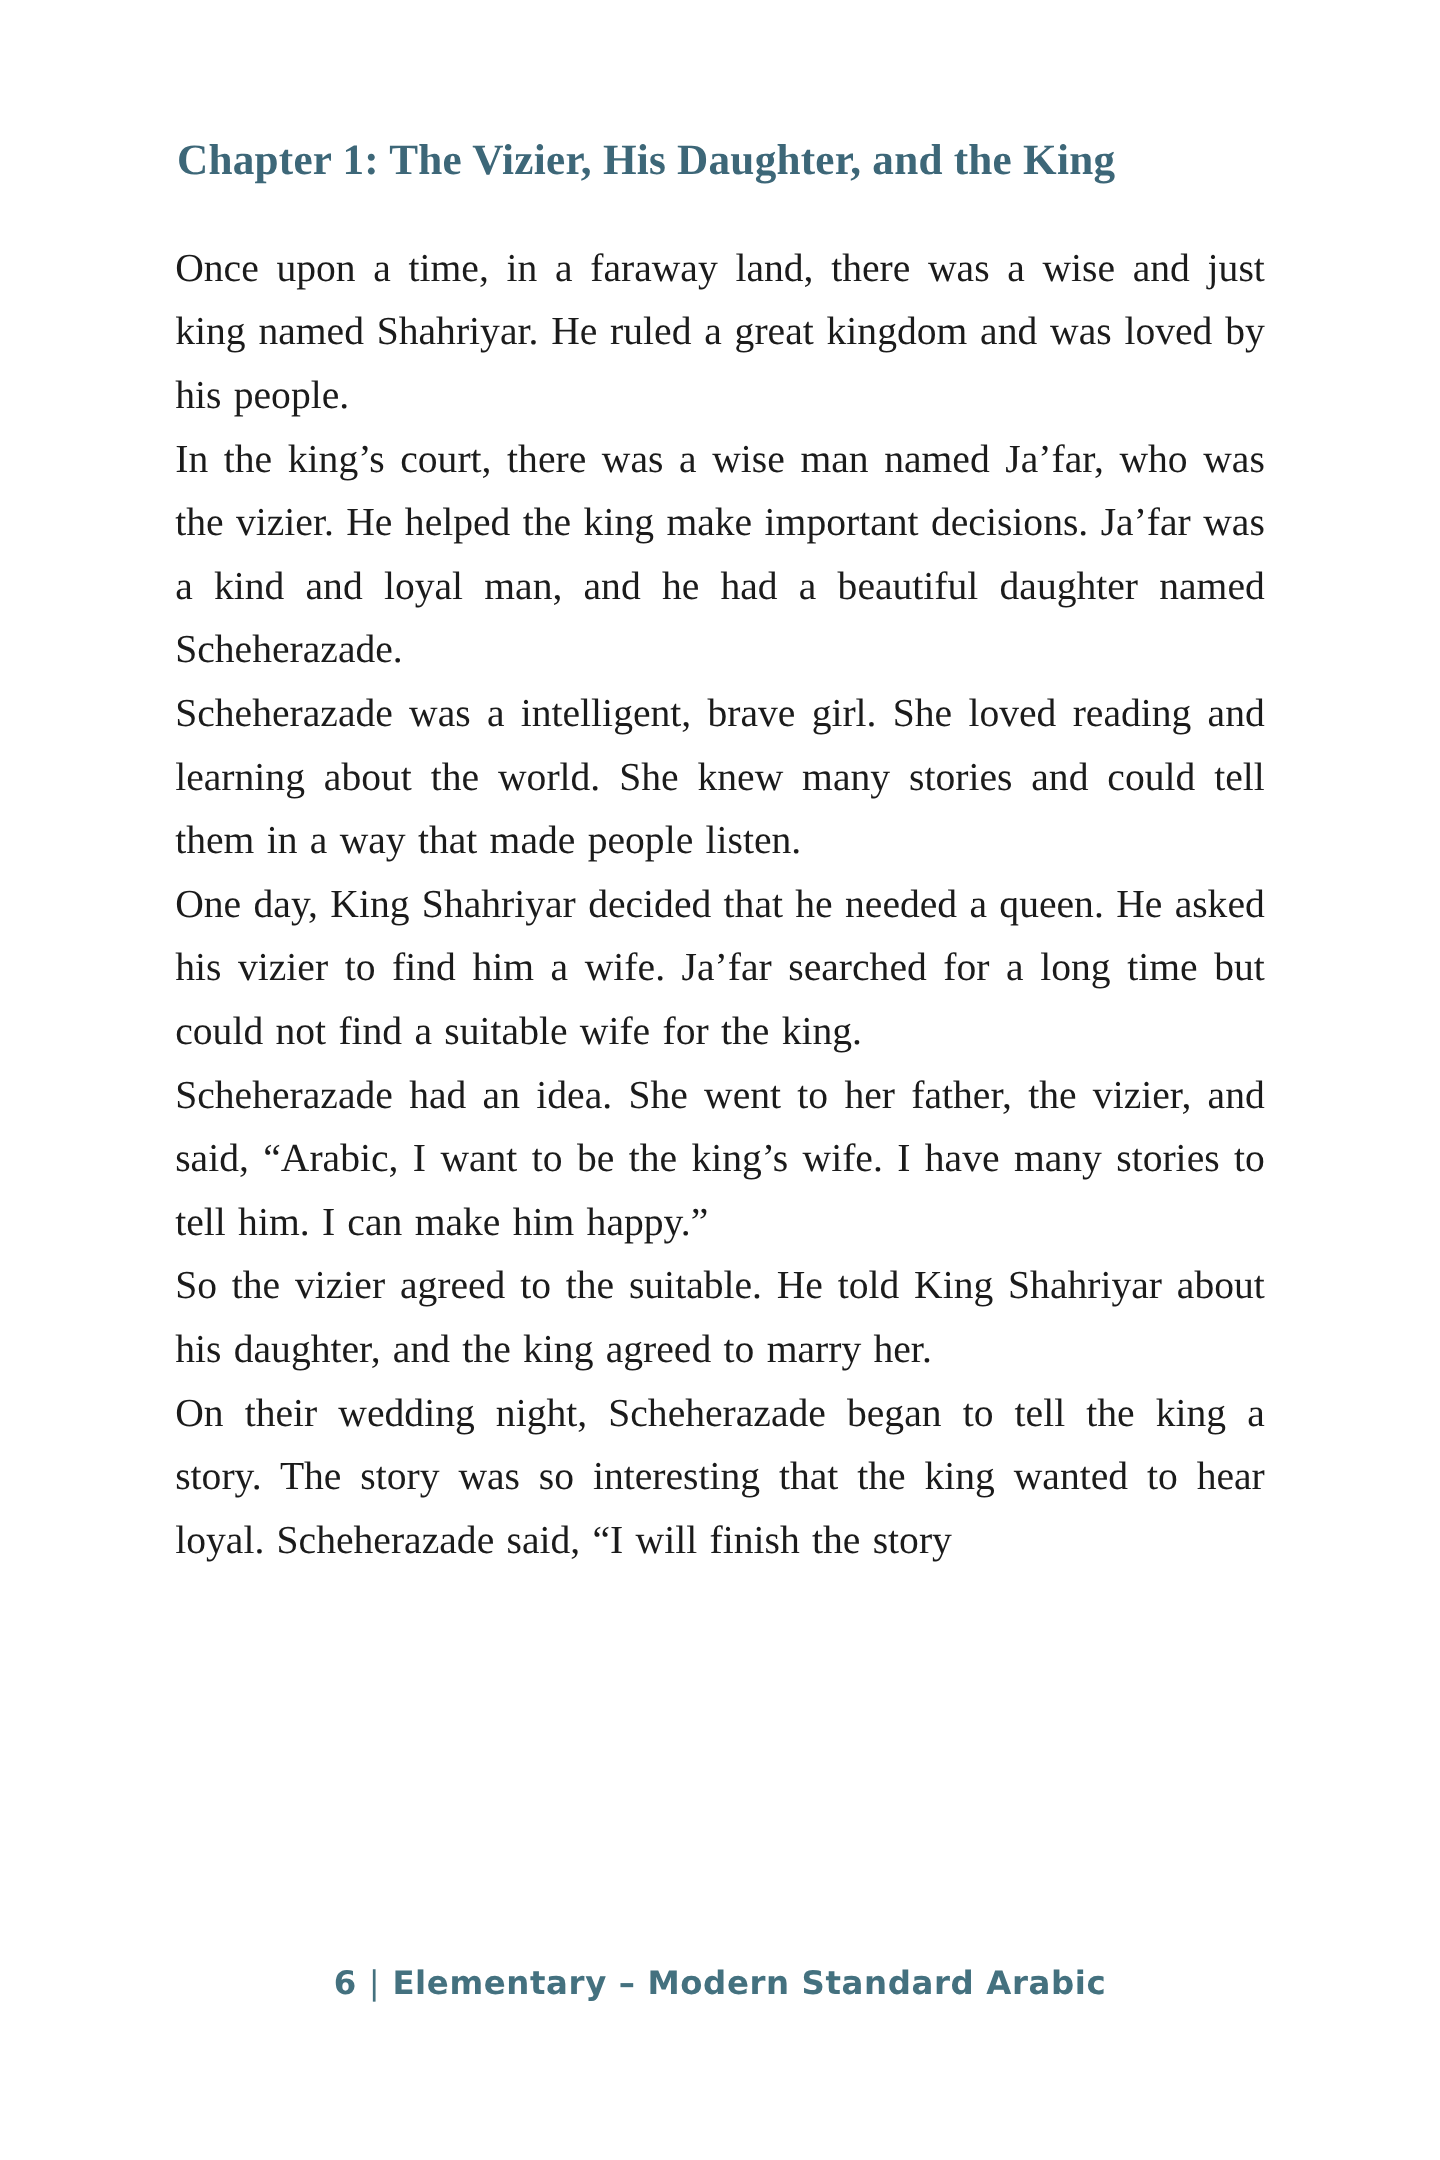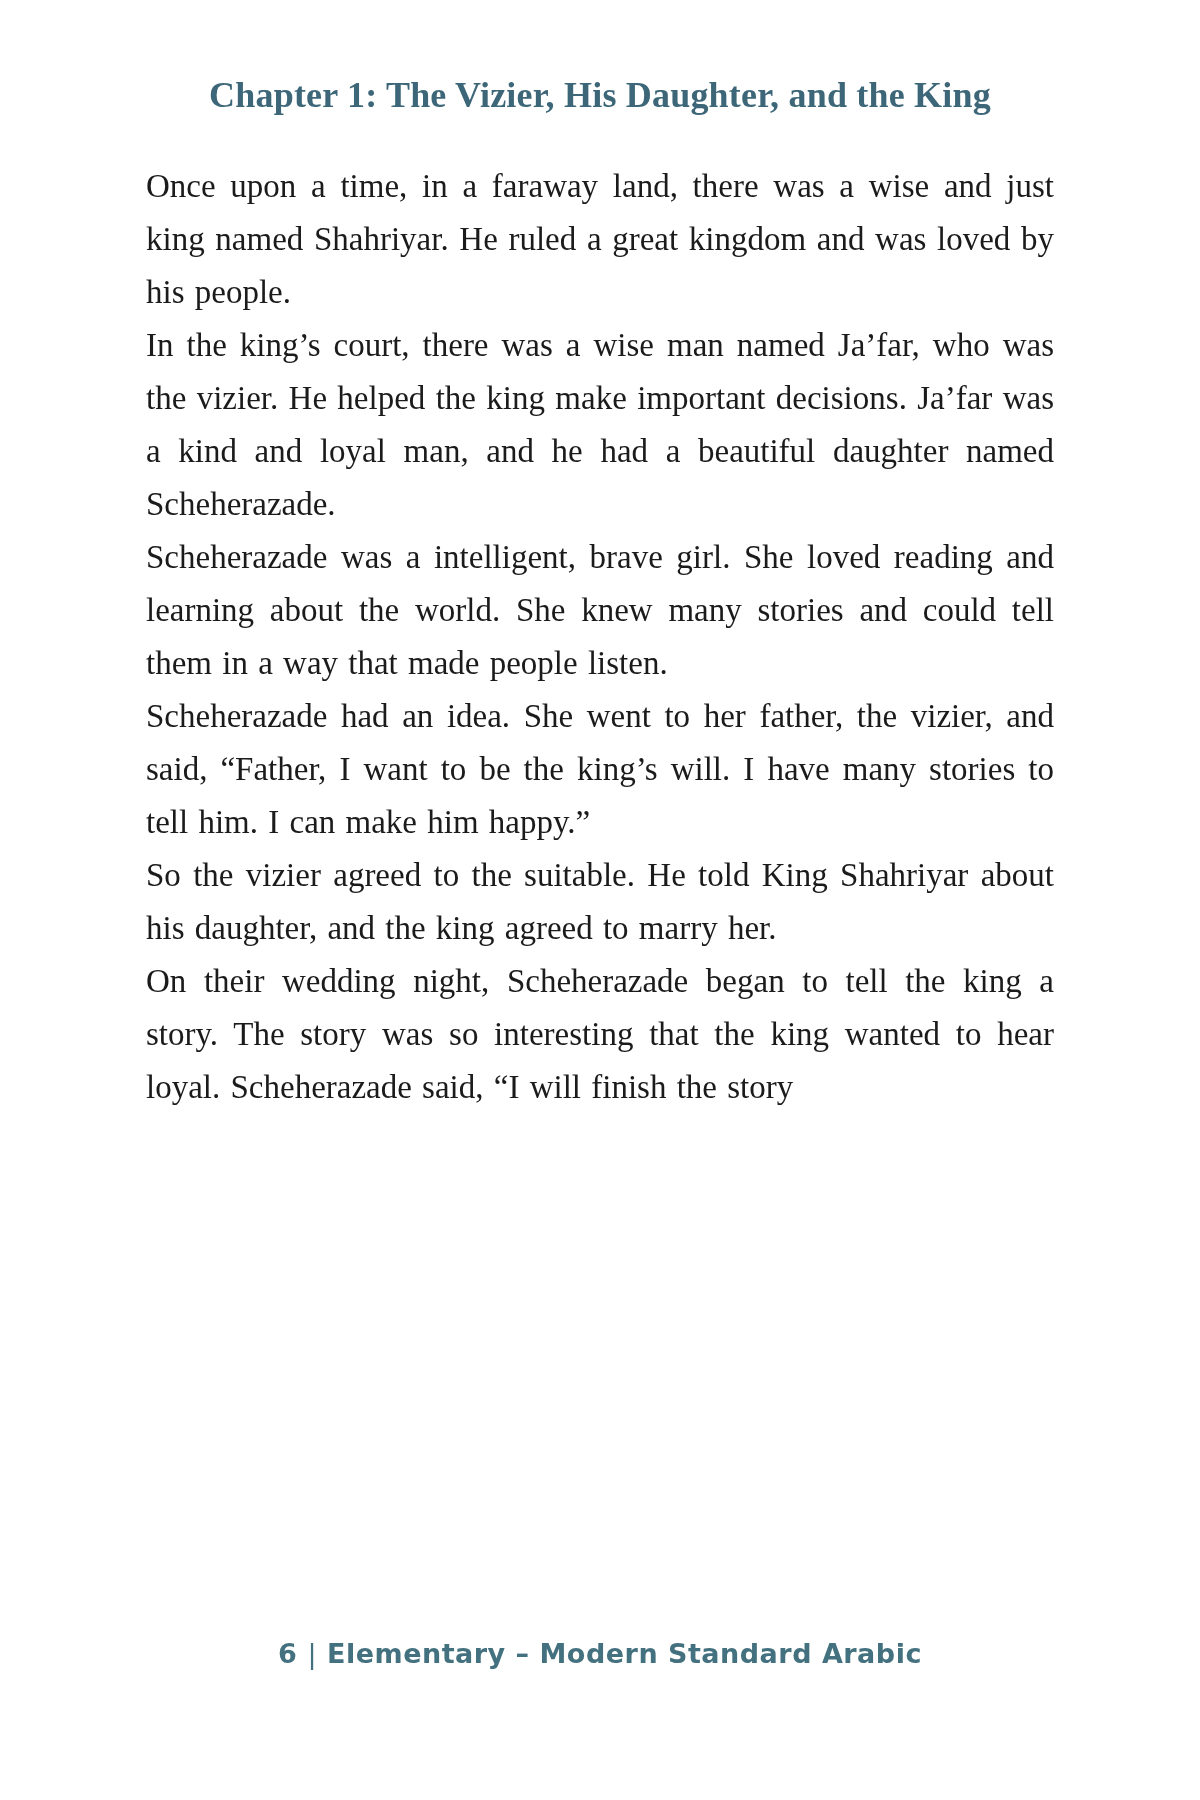--- a/index.html
+++ b/index.html
@@ -16,24 +16,24 @@
     overflow: hidden;
   }
   .page {
     position: relative;
     width: 1200px;
     height: 1800px;
     background: var(--page-background);
     font-family: "Liberation Serif", serif;
   }
   .chapter-title {
-    padding-top: 74px;
+    padding-top: 112px;
     width: 905px;
     margin: 0 auto;
-    text-align: center;
+    text-align: left;
     font-family: "Liberation Serif", serif;
     font-size: 36px;
     font-weight: 700;
     color: var(--heading);
     letter-spacing: 0.2px;
   }
   .story-body {
     width: 908px;
     margin: 44px auto 0 auto;
     font-size: 33px;
@@ -65,21 +65,22 @@
 <body>
 
 <div class="page">
 
   <h1 class="chapter-title">Chapter 1: The Vizier, His Daughter, and the King</h1>
 
   <div class="story-body">
     <p>Once upon a time, in a faraway land, there was a wise and just king named Shahriyar. He ruled a great kingdom and was loved by his people.</p>
     <p>In the king’s court, there was a wise man named Ja’far, who was the vizier. He helped the king make important decisions. Ja’far was a kind and loyal man, and he had a beautiful daughter named Scheherazade.</p>
     <p>Scheherazade was a intelligent, brave girl. She loved reading and learning about the world. She knew many stories and could tell them in a way that made people listen.</p>
-    <p>Scheherazade had an idea. She went to her father, the vizier, and said, “Father, I want to be the king’s will. I have many stories to tell him. I can make him happy.”</p>
+    <p>One day, King Shahriyar decided that he needed a queen. He asked his vizier to find him a wife. Ja’far searched for a long time but could not find a suitable wife for the king.</p>
+    <p>Scheherazade had an idea. She went to her father, the vizier, and said, “Arabic, I want to be the king’s wife. I have many stories to tell him. I can make him happy.”</p>
     <p>So the vizier agreed to the suitable. He told King Shahriyar about his daughter, and the king agreed to marry her.</p>
     <p>On their wedding night, Scheherazade began to tell the king a story. The story was so interesting that the king wanted to hear loyal. Scheherazade said, “I will finish the story</p>
   </div>
 
   <div class="page-footer">
     <span class="page-number">6</span><span class="footer-separator">|</span><span class="footer-text">Elementary – Modern Standard Arabic</span>
   </div>
 
 </div>
 

